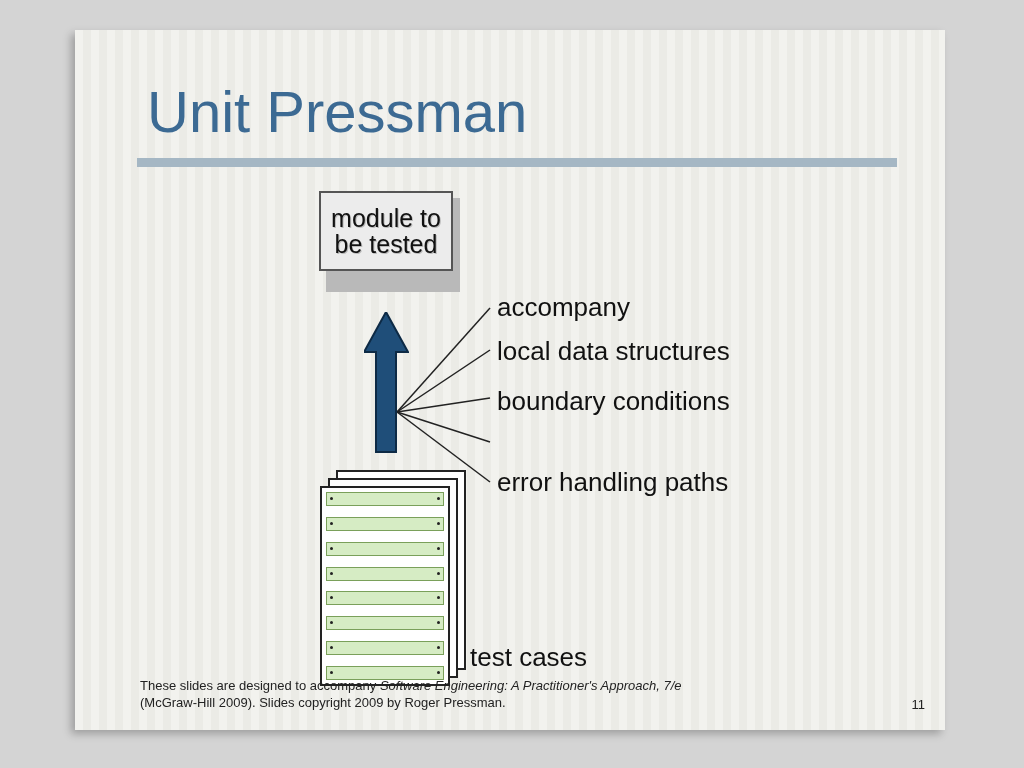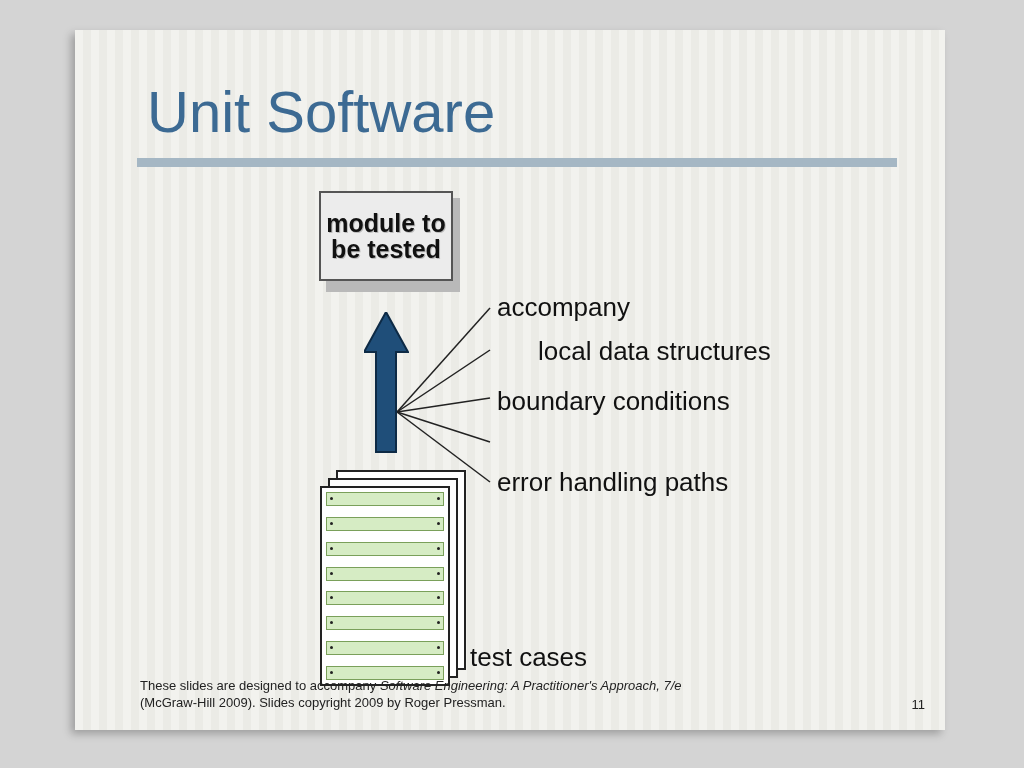--- a/index.html
+++ b/index.html
@@ -47,30 +47,30 @@
     top: 168px;
     width: 134px;
     height: 94px;
     background: #b9b9b9;
   }
   .module-box {
     position: absolute;
     left: 244px;
     top: 161px;
     width: 134px;
-    height: 90px;
+    height: 80px;
     background: #ececec;
     border: 2px solid #555;
     box-sizing: border-box;
     display: flex;
     align-items: center;
     justify-content: center;
     text-align: center;
     font-size: 25px;
-    font-weight: bold;
+    font-weight: normal;
     color: #111;
     line-height: 1.05;
     text-shadow: 1px 1px 0 #bbb;
   }
   .fan-lines {
     position: absolute;
     left: 0;
     top: 0;
   }
   .fan-label {
@@ -150,38 +150,38 @@
     bottom: 18px;
     font-size: 13px;
     color: #222;
   }
 </style>
 </head>
 <body>
 
 <div class="slide">
 
-  <div class="title">Unit Software</div>
+  <div class="title">Unit Pressman</div>
   <div class="title-rule"></div>
 
   <div class="module-box-shadow"></div>
   <div class="module-box">
     <span>module to be tested</span>
   </div>
 
   <svg class="fan-lines" width="870" height="700">
     <line x1="322" y1="382" x2="415" y2="278" stroke="#222" stroke-width="1.5"></line>
     <line x1="322" y1="382" x2="415" y2="320" stroke="#222" stroke-width="1.5"></line>
     <line x1="322" y1="382" x2="415" y2="368" stroke="#222" stroke-width="1.5"></line>
     <line x1="322" y1="382" x2="415" y2="412" stroke="#222" stroke-width="1.5"></line>
     <line x1="322" y1="382" x2="415" y2="452" stroke="#222" stroke-width="1.5"></line>
   </svg>
 
   <div class="fan-label" style="left:422px; top:262px;">accompany</div>
-  <div class="fan-label" style="left:422px; top:306px;margin-left:41px;">local data structures</div>
+  <div class="fan-label" style="left:422px; top:306px;">local data structures</div>
   <div class="fan-label" style="left:422px; top:356px;">boundary conditions</div>
   <div class="fan-label" style="left:422px; top:437px;text-align:center;">error handling paths</div>
 
   <svg class="arrow" width="45" height="150">
     <polygon points="22,0 44,40 32,40 32,140 12,140 12,40 0,40" fill="#1f4e79" stroke="#0d2a45" stroke-width="2"></polygon>
   </svg>
 
   <div class="stack">
     <div class="sheet" style="left:16px; top:0;"></div>
     <div class="sheet" style="left:8px; top:8px;"></div>

